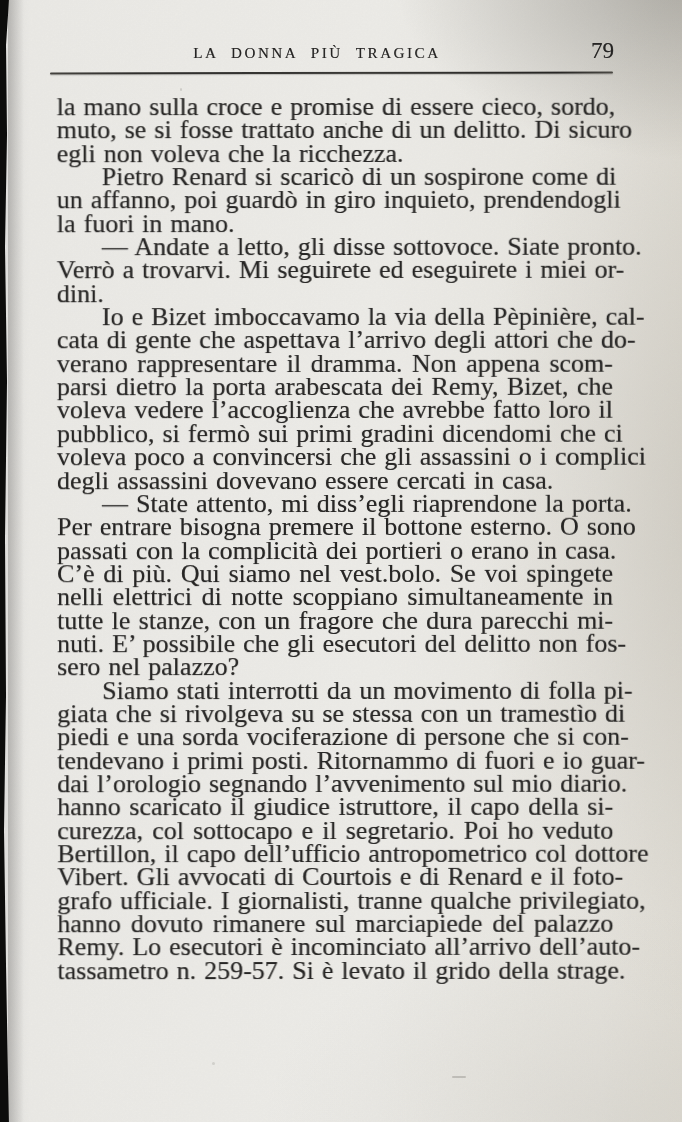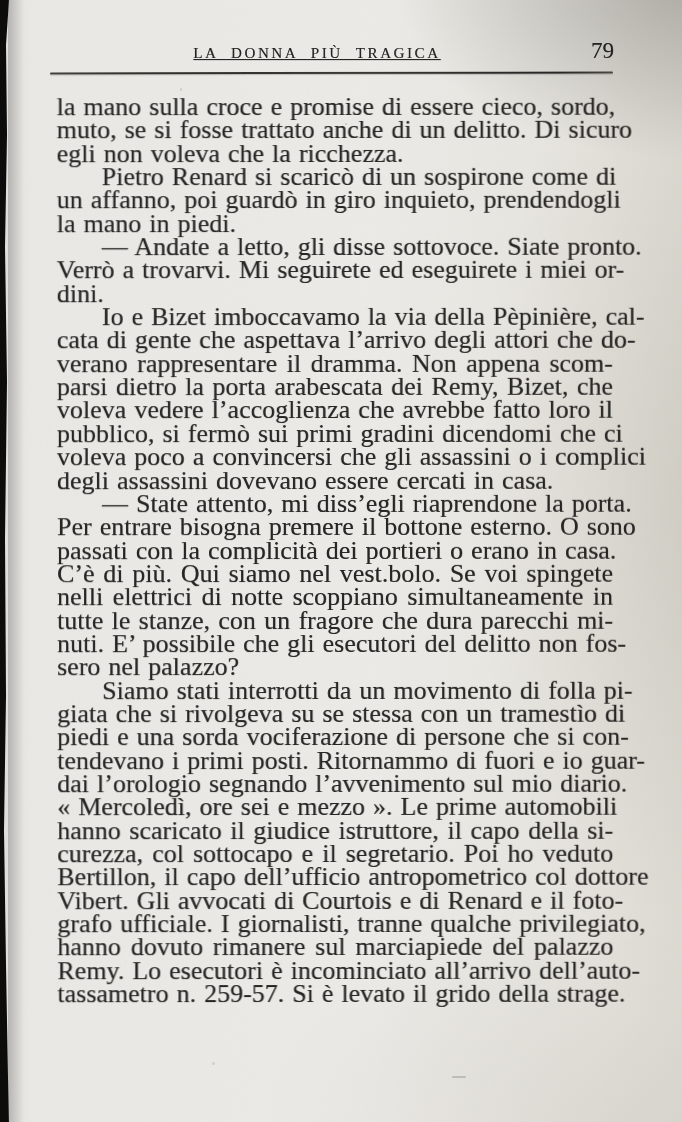--- a/index.html
+++ b/index.html
@@ -42,21 +42,20 @@
   }
 
   
   .running-title {
     position: absolute; left: 57px; width: 520px; top: 45px;
     text-align: center;
     font-size: 15px; letter-spacing: 2.6px; word-spacing: 7px;
     color: var(--ink, #2c2b29);
     text-shadow: 0.3px 0.3px 0.5px rgba(40,40,40,0.45);
     white-space: nowrap;
-    text-decoration: underline;
   }
   .page-number {
     position: absolute; top: 38px; right: 68px;
     font-size: 23px; color: var(--ink, #2c2b29);
     text-shadow: 0.3px 0.3px 0.5px rgba(40,40,40,0.45);
   }
   .header-rule {
     position: absolute; top: 72px; left: 50px; width: 563px; height: 2px;
     background: linear-gradient(90deg, #44423e, #302f2d 15%, #3a3936 55%, #272624 90%, #4a4843);
     border-radius: 1px;
@@ -111,21 +110,21 @@
 <div class="running-title">LA DONNA PIÙ TRAGICA</div>
 <div class="page-number">79</div>
 <div class="header-rule"></div>
 
 <div class="text-block">
     <div class="text-line">la mano sulla croce e promise di essere cieco, sordo,</div>
     <div class="text-line">muto, se si fosse trattato anche di un delitto. Di sicuro</div>
     <div class="text-line short">egli non voleva che la ricchezza.</div>
     <div class="text-line indent">Pietro Renard si scaricò di un sospirone come di</div>
     <div class="text-line">un affanno, poi guardò in giro inquieto, prendendogli</div>
-    <div class="text-line short">la mano in piedi.</div>
+    <div class="text-line short">la fuori in mano.</div>
     <div class="text-line indent">— Andate a letto, gli disse sottovoce. Siate pronto.</div>
     <div class="text-line">Verrò a trovarvi. Mi seguirete ed eseguirete i miei or-</div>
     <div class="text-line short">dini.</div>
     <div class="text-line indent">Io e Bizet imboccavamo la via della Pèpinière, cal-</div>
     <div class="text-line">cata di gente che aspettava l’arrivo degli attori che do-</div>
     <div class="text-line">verano rappresentare il dramma. Non appena scom-</div>
     <div class="text-line">parsi dietro la porta arabescata dei Remy, Bizet, che</div>
     <div class="text-line">voleva vedere l’accoglienza che avrebbe fatto loro il</div>
     <div class="text-line">pubblico, si fermò sui primi gradini dicendomi che ci</div>
     <div class="text-line">voleva poco a convincersi che gli assassini o i complici</div>
@@ -136,21 +135,20 @@
     <div class="text-line">C’è di più. Qui siamo nel vest.bolo. Se voi spingete</div>
     <div class="text-line">nelli elettrici di notte scoppiano simultaneamente in</div>
     <div class="text-line">tutte le stanze, con un fragore che dura parecchi mi-</div>
     <div class="text-line">nuti. E’ possibile che gli esecutori del delitto non fos-</div>
     <div class="text-line short">sero nel palazzo?</div>
     <div class="text-line indent">Siamo stati interrotti da un movimento di folla pi-</div>
     <div class="text-line">giata che si rivolgeva su se stessa con un tramestìo di</div>
     <div class="text-line">piedi e una sorda vociferazione di persone che si con-</div>
     <div class="text-line">tendevano i primi posti. Ritornammo di fuori e io guar-</div>
     <div class="text-line short">dai l’orologio segnando l’avvenimento sul mio diario.</div>
-    <div class="text-line">« Mercoledì, ore sei e mezzo ». Le prime automobili</div>
     <div class="text-line">hanno scaricato il giudice istruttore, il capo della si-</div>
     <div class="text-line">curezza, col sottocapo e il segretario. Poi ho veduto</div>
     <div class="text-line">Bertillon, il capo dell’ufficio antropometrico col dottore</div>
     <div class="text-line">Vibert. Gli avvocati di Courtois e di Renard e il foto-</div>
     <div class="text-line">grafo ufficiale. I giornalisti, tranne qualche privilegiato,</div>
     <div class="text-line">hanno dovuto rimanere sul marciapiede del palazzo</div>
     <div class="text-line">Remy. Lo esecutori è incominciato all’arrivo dell’auto-</div>
     <div class="text-line">tassametro n. 259-57. Si è levato il grido della strage.</div>
   </div>
 

